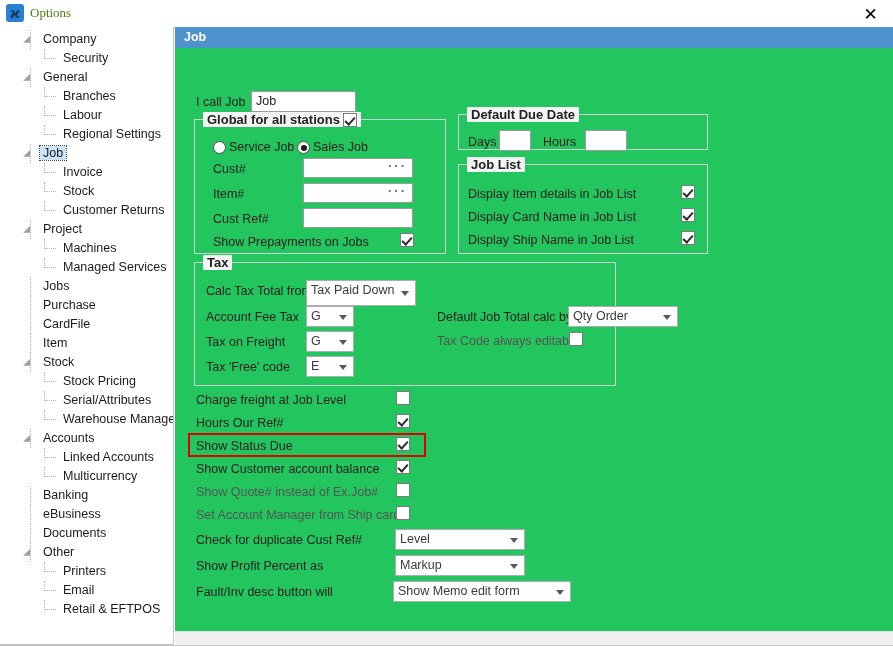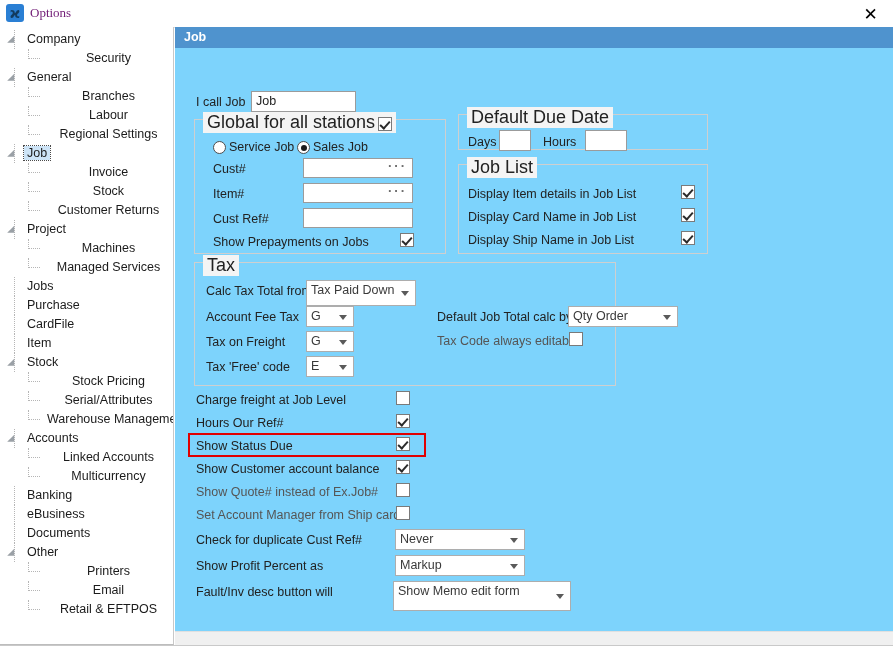--- a/index.html
+++ b/index.html
@@ -39,21 +39,21 @@
     color: #123a5e;
     font-size: 14px;
     font-weight: bold;
     font-family: "DejaVu Sans", sans-serif;
     line-height: 1;
   }
   #title-text {
     position: absolute;
     left: 30px; top: 5px;
     font-size: 13px;
-    color: #701a75;
+    color: #4d7c0f;
     font-family: "Liberation Serif", serif;
   }
   #close-btn {
     position: absolute;
     right: 0; top: 0;
     width: 45px; height: 27px;
     display: flex;
     align-items: center;
     justify-content: center;
     font-size: 17px;
@@ -75,24 +75,25 @@
     box-sizing: border-box;
   }
   .tree-node {
     height: 19px;
     line-height: 19px;
     font-size: 12.5px;
     color: #1b1b1b;
     white-space: nowrap;
     position: relative;
     cursor: default;
+    margin-left: 16px;
   }
   .tree-node .label { padding: 0 3px; }
   .tree-node.lvl0 { padding-left: 24px; }
-  .tree-node.lvl1 { padding-left: 44px; text-align: center; }
+  .tree-node.lvl1 { padding-left: 44px; }
   .tree-node.selected .label {
     background: #cde4f7;
     outline: 1px dotted #4a4a4a;
     outline-offset: 0px;
   }
   .twisty {
     position: absolute;
     left: 10px; top: 6px;
     width: 0; height: 0;
     border-left: 5px solid #9aa0a6;
@@ -136,21 +137,21 @@
     font-weight: bold;
     font-size: 12.5px;
     line-height: 21px;
     padding-left: 9px;
     box-sizing: border-box;
   }
   #content {
     position: absolute;
     left: 0; top: 21px;
     width: 718px; height: 583px;
-    background: #7dd3fc;
+    background: #22c55e;
   }
 
   
   .lbl {
     position: absolute;
     font-size: 12.5px;
     color: #222;
     white-space: nowrap;
   }
   .txtbox {
@@ -178,23 +179,24 @@
     position: absolute;
     border: 1px solid #cfcfcf;
     box-sizing: border-box;
     background: transparent;
   }
   .gb-title {
     position: absolute;
     top: -8px; left: 8px;
     background: #f4f4f4;
     padding: 0 4px;
-    font-size: 18px;
+    font-size: 13px;
     color: #222;
     white-space: nowrap;
+    font-weight: bold;
   }
   .chk {
     position: absolute;
     width: 14px; height: 14px;
     border: 1px solid #7a7a7a;
     background: #ffffff;
     box-sizing: border-box;
     cursor: pointer;
   }
   .chk.checked::after {
@@ -436,25 +438,25 @@
         <div class="lbl" style="left: 21px; top: 414px;">Show Customer account balance</div>
         <div class="chk checked" style="left: 221px; top: 412px;"></div>
         <div class="lbl" style="left: 21px; top: 437px; color: rgb(85, 85, 85);">Show Quote# instead of Ex.Job#</div>
         <div class="chk" style="left: 221px; top: 435px;"></div>
         <div class="lbl" style="left: 21px; top: 460px; color: rgb(85, 85, 85);">Set Account Manager from Ship card</div>
         <div class="chk" style="left: 221px; top: 458px;"></div>
       </div>
 
     <div id="dropdown-rows">
         <div class="lbl" style="left: 21px; top: 485px;">Check for duplicate Cust Ref#</div>
-        <div class="combo" style="left: 220px; top: 481px; width: 130px; height: 21px;"><span>Never</span><span class="arrow"></span></div>
+        <div class="combo" style="left: 220px; top: 481px; width: 130px; height: 21px;"><span>Level</span><span class="arrow"></span></div>
         <div class="lbl" style="left: 21px; top: 511px;">Show Profit Percent as</div>
         <div class="combo" style="left: 220px; top: 507px; width: 130px; height: 21px;"><span>Markup</span><span class="arrow"></span></div>
         <div class="lbl" style="left: 21px; top: 537px;">Fault/Inv desc button will</div>
-        <div class="combo" style="left: 218px; top: 533px; width: 178px; height: 30px;"><span>Show Memo edit form</span><span class="arrow"></span></div>
+        <div class="combo" style="left: 218px; top: 533px; width: 178px; height: 21px;"><span>Show Memo edit form</span><span class="arrow"></span></div>
       </div>
 
   </div>
 
   <div id="footer">
 
     <div class="legend-tx" style="left: 29px; color: rgb(0, 0, 255);">- Station level</div>
 
     <div class="legend-tx" style="left: 131px; color: rgb(0, 0, 0);">- Global level</div>
     <div class="dlgbtn" style="left:527px;">OK</div>

